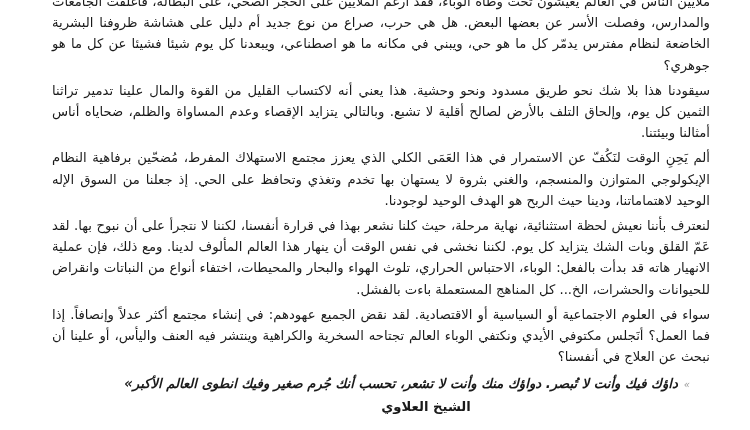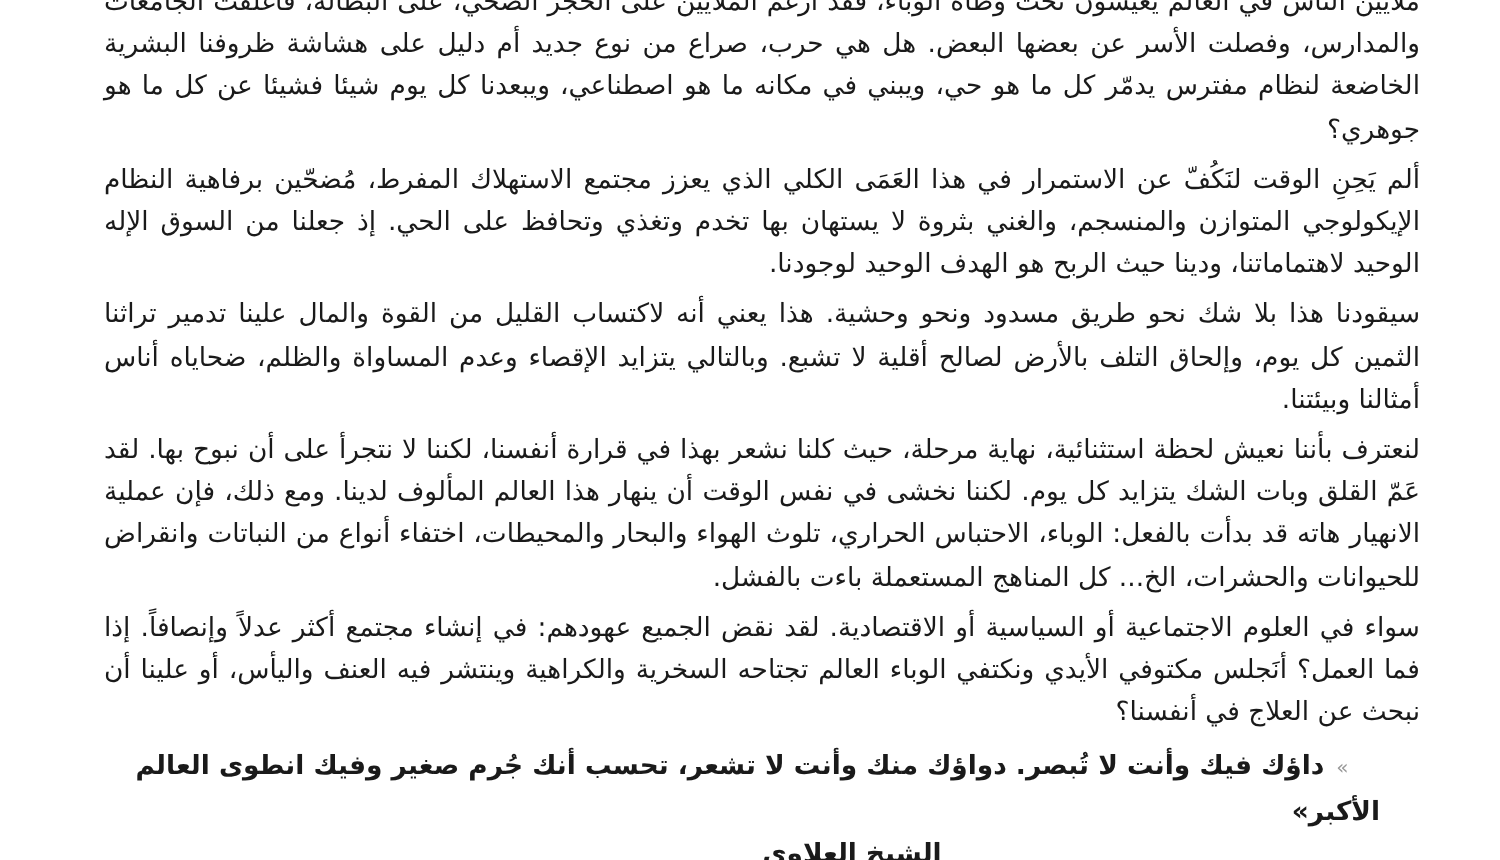--- a/index.html
+++ b/index.html
@@ -17,34 +17,35 @@
     color: #1a1a1a;
   }
   .para { margin: 0 0 4px 0; text-align-last: right; }
   .para.first { margin-bottom: 4px; }
   .quote {
     margin: 6px 0 0 0;
     padding-right: 20px;
     font-weight: bold;
     text-align: center;
     text-align-last: right;
+    font-style: italic;
   }
   .quote-mark { color: #999999; font-weight: normal; margin-left: 6px; font-size: 10px; }
   .author {
     text-align: center;
     text-align-last: center;
     font-weight: bold;
     margin: 0;
     padding-left: 90px;
   }
 </style>
 </head>
 <body>
 
 <div class="page">
   <p class="para first">ملايين الناس في العالم يعيشون تحت وطأة الوباء، فقد أرغم الملايين على الحجر الصحي، على البطالة، فأغلقت الجامعات والمدارس، وفصلت الأسر عن بعضها البعض. هل هي حرب، صراع من نوع جديد أم دليل على هشاشة ظروفنا البشرية الخاضعة لنظام مفترس يدمّر كل ما هو حي، ويبني في مكانه ما هو اصطناعي، ويبعدنا كل يوم شيئا فشيئا عن كل ما هو جوهري؟</p>
+  <p class="para">سيقودنا هذا بلا شك نحو طريق مسدود ونحو وحشية. هذا يعني أنه لاكتساب القليل من القوة والمال علينا تدمير تراثنا الثمين كل يوم، وإلحاق التلف بالأرض لصالح أقلية لا تشبع. وبالتالي يتزايد الإقصاء وعدم المساواة والظلم، ضحاياه أناس أمثالنا وبيئتنا.</p>
   <p class="para">ألم يَحِنِ الوقت لنَكُفّ عن الاستمرار في هذا العَمَى الكلي الذي يعزز مجتمع الاستهلاك المفرط، مُضحّين برفاهية النظام الإيكولوجي المتوازن والمنسجم، والغني بثروة لا يستهان بها تخدم وتغذي وتحافظ على الحي. إذ جعلنا من السوق الإله الوحيد لاهتماماتنا، ودينا حيث الربح هو الهدف الوحيد لوجودنا.</p>
-  <p class="para">سيقودنا هذا بلا شك نحو طريق مسدود ونحو وحشية. هذا يعني أنه لاكتساب القليل من القوة والمال علينا تدمير تراثنا الثمين كل يوم، وإلحاق التلف بالأرض لصالح أقلية لا تشبع. وبالتالي يتزايد الإقصاء وعدم المساواة والظلم، ضحاياه أناس أمثالنا وبيئتنا.</p>
   <p class="para">لنعترف بأننا نعيش لحظة استثنائية، نهاية مرحلة، حيث كلنا نشعر بهذا في قرارة أنفسنا، لكننا لا نتجرأ على أن نبوح بها. لقد عَمّ القلق وبات الشك يتزايد كل يوم. لكننا نخشى في نفس الوقت أن ينهار هذا العالم المألوف لدينا. ومع ذلك، فإن عملية الانهيار هاته قد بدأت بالفعل: الوباء، الاحتباس الحراري، تلوث الهواء والبحار والمحيطات، اختفاء أنواع من النباتات وانقراض للحيوانات والحشرات، الخ... كل المناهج المستعملة باءت بالفشل.</p>
   <p class="para">سواء في العلوم الاجتماعية أو السياسية أو الاقتصادية. لقد نقض الجميع عهودهم: في إنشاء مجتمع أكثر عدلاً وإنصافاً. إذا فما العمل؟ أنَجلس مكتوفي الأيدي ونكتفي الوباء العالم تجتاحه السخرية والكراهية وينتشر فيه العنف واليأس، أو علينا أن نبحث عن العلاج في أنفسنا؟</p>
   <p class="quote"><span class="quote-mark">»</span><span>داؤك فيك وأنت لا تُبصر. دواؤك منك وأنت لا تشعر، تحسب أنك جُرم صغير وفيك انطوى العالم الأكبر»</span></p>
   <p class="author">الشيخ العلاوي</p>
 </div>
 
 </body></html>

